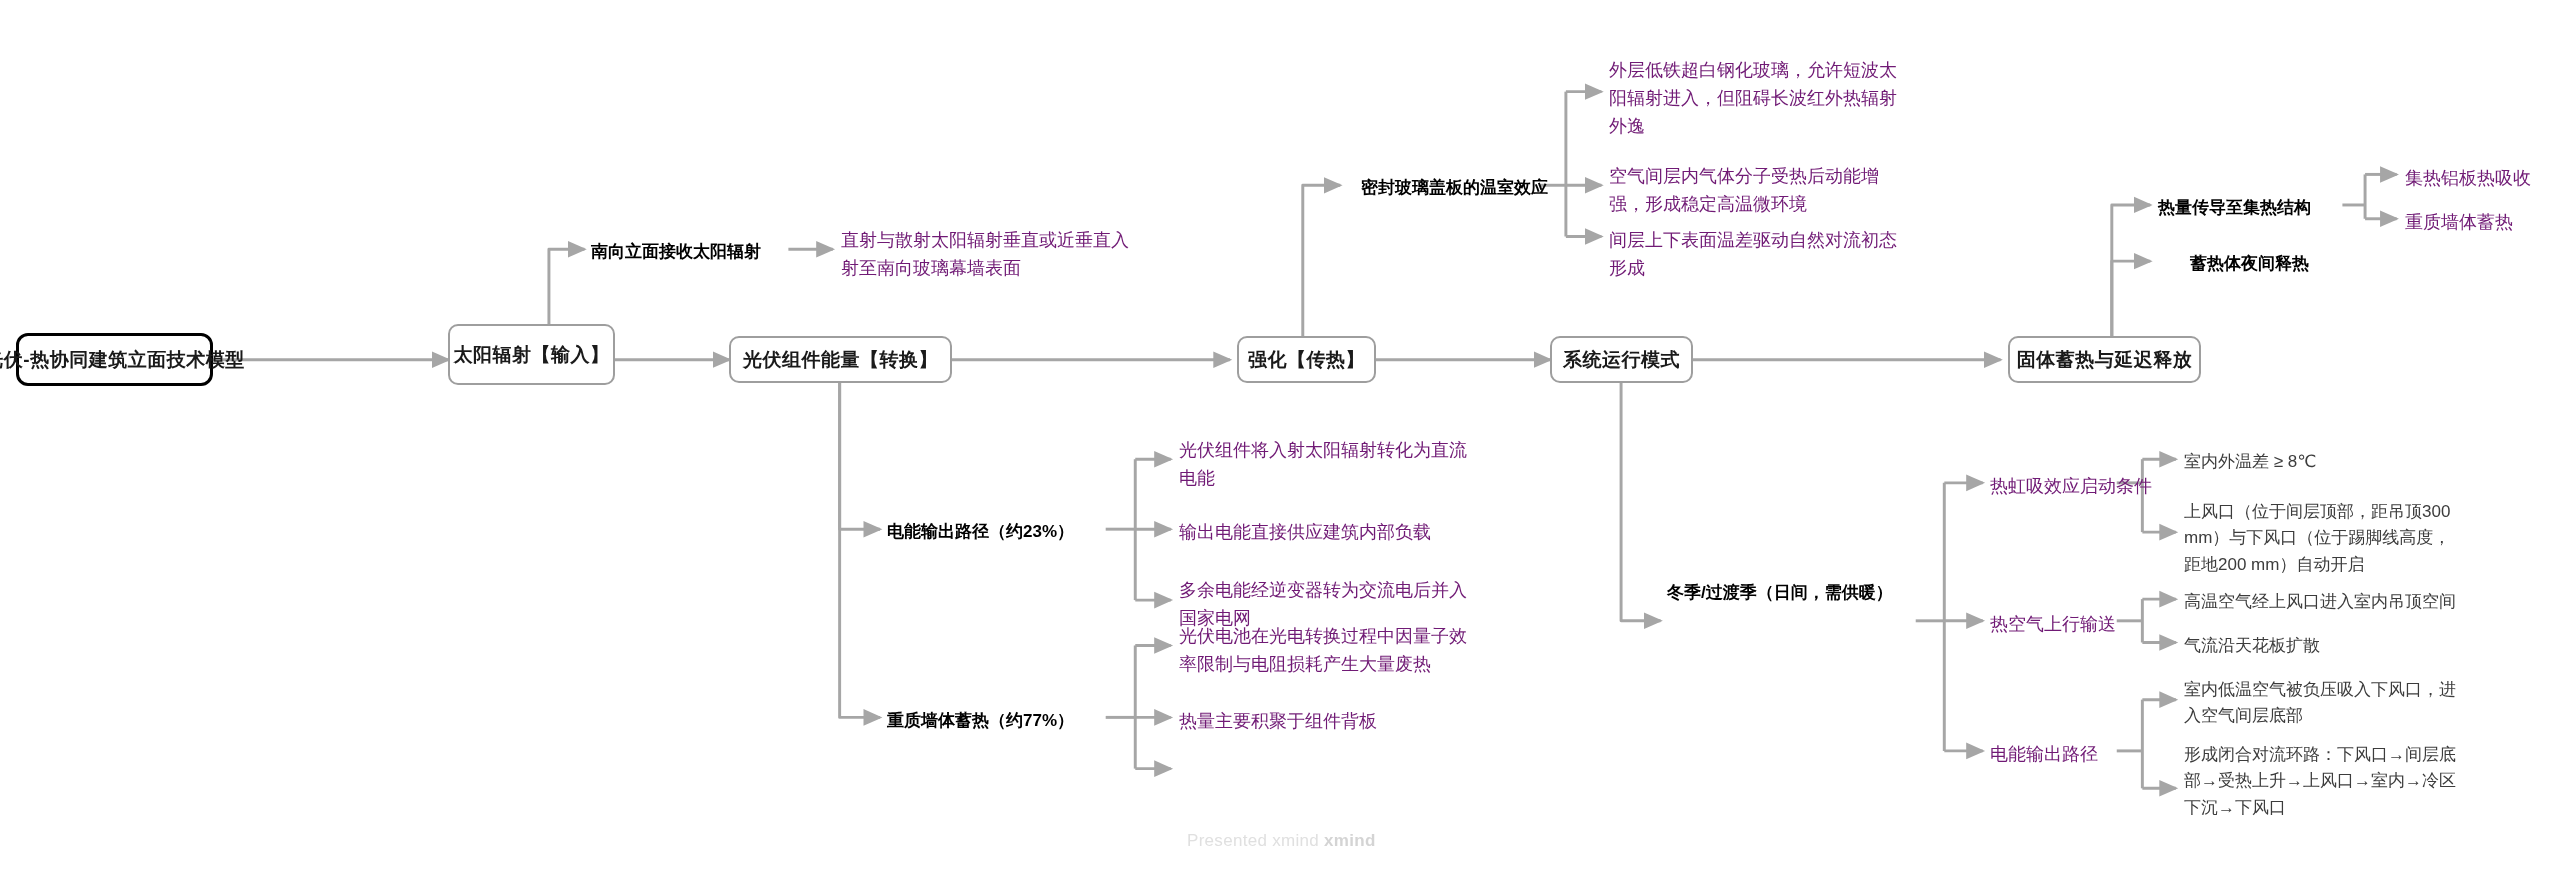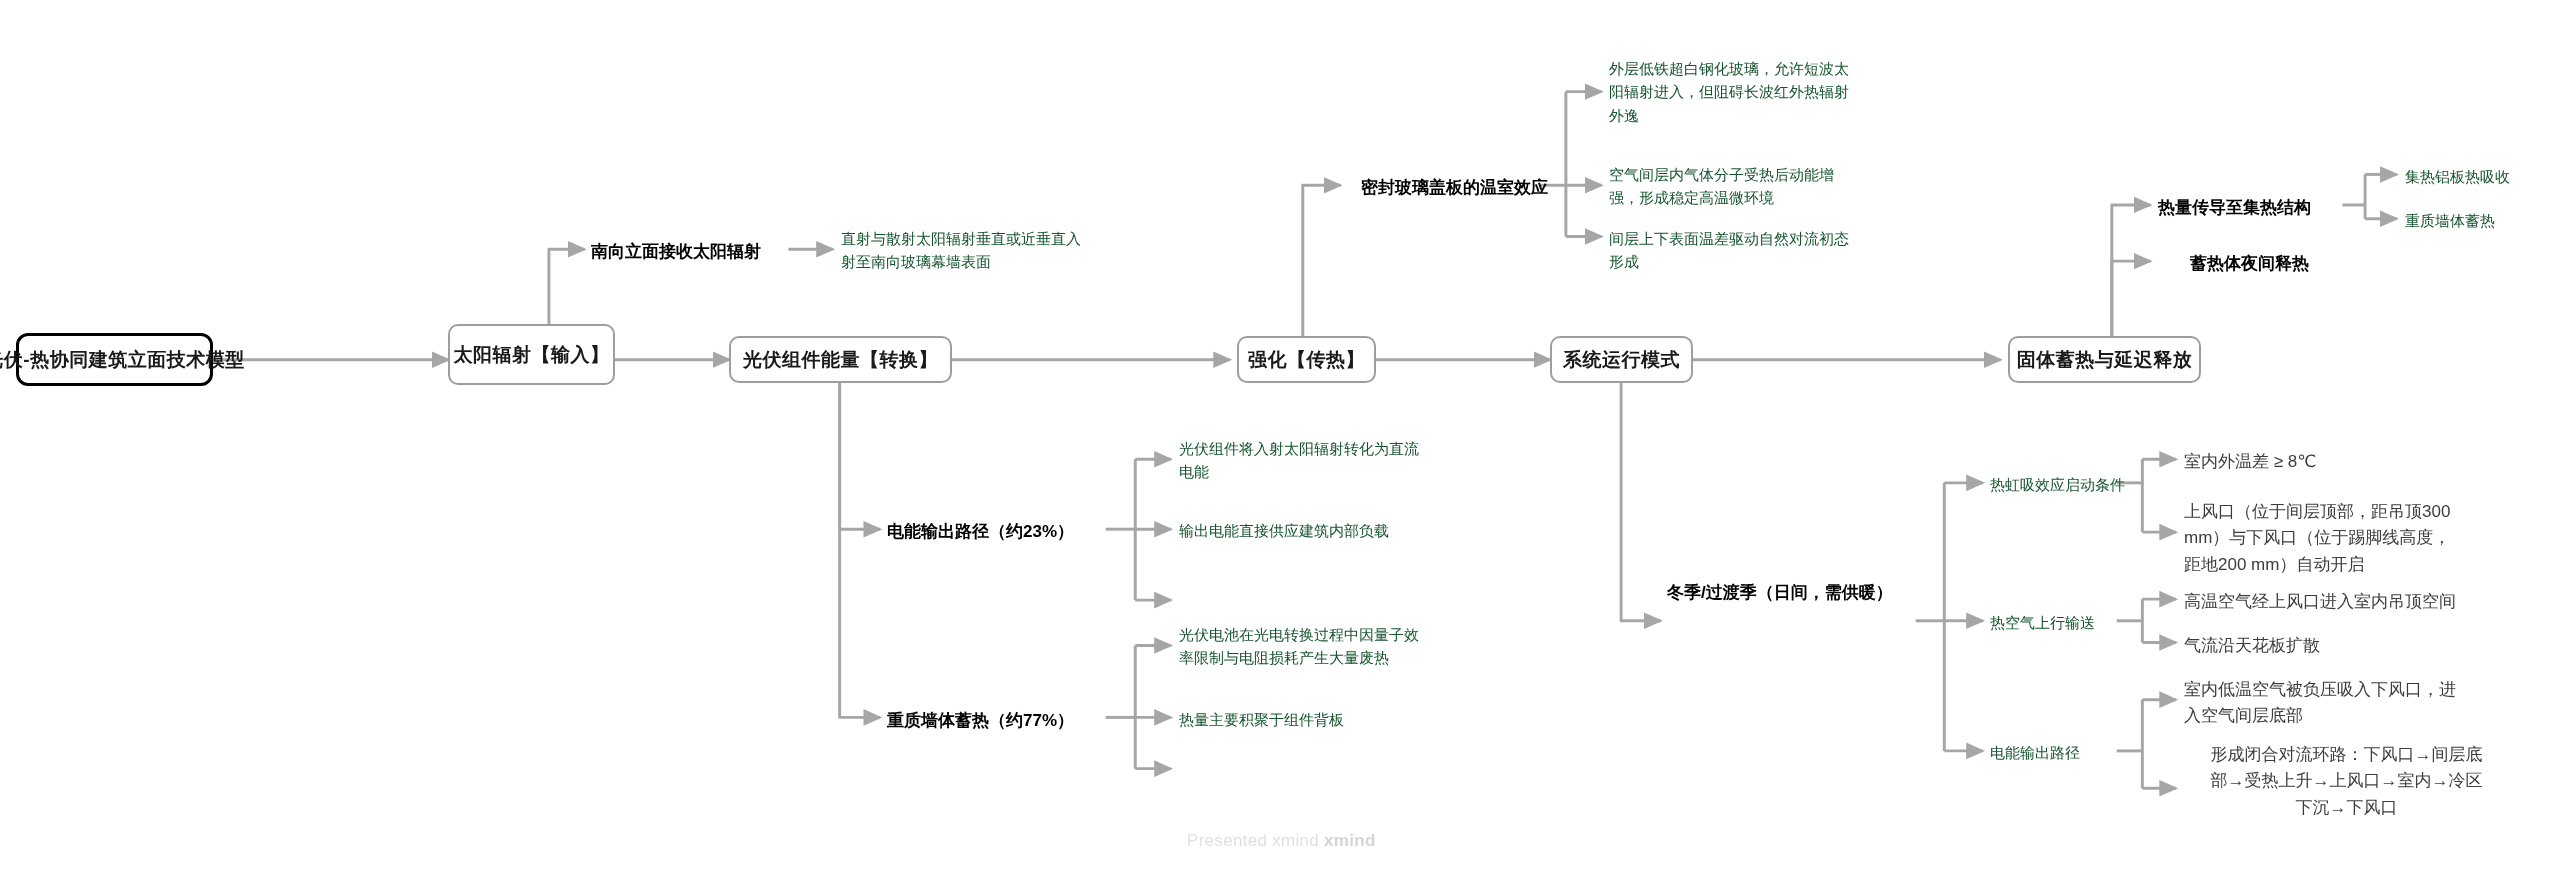--- a/index.html
+++ b/index.html
@@ -52,21 +52,21 @@
   
   .label {
     position: absolute;
     box-sizing: border-box;
     font-size: 17px;
     line-height: 1.55;
     color: #3c3c3c;
     white-space: pre-wrap;
   }
   .label.l2 { font-weight: bold; font-size: 17px; color: #000000; }
-  .label.l3 { font-weight: normal; font-size: 15px; color: #14532d; }
+  .label.l3 { font-weight: normal; font-size: 18px; color: #701a75; }
   .label.l4 { font-weight: normal; font-size: 17px; color: #3c3c3c; }
   .watermark {
     position: absolute;
     font-size: 17px;
     color: #e0e0e0;
     letter-spacing: 0.3px;
     white-space: nowrap;
   }
   .watermark b { color: #d4d4d4; }
 </style>
@@ -180,20 +180,22 @@
   <div class="label l2" style="left:591px; top:239px; width:207px;">南向立面接收太阳辐射</div>
 
   <div class="label l3" style="left:841px; top:227px; width:305px;">直射与散射太阳辐射垂直或近垂直入
 射至南向玻璃幕墙表面</div>
 
   <div class="label l2" style="left:887px; top:519px; width:237px;">电能输出路径（约23%）</div>
 
   <div class="label l3" style="left:1179px; top:437px; width:315px;">光伏组件将入射太阳辐射转化为直流
 电能</div>
   <div class="label l3" style="left:1179px; top:519px; width:315px;">输出电能直接供应建筑内部负载</div>
+  <div class="label l3" style="left:1179px; top:577px; width:315px;">多余电能经逆变器转为交流电后并入
+国家电网</div>
 
   <div class="label l2" style="left:887px; top:708px; width:237px;">重质墙体蓄热（约77%）</div>
 
   <div class="label l3" style="left:1179px; top:623px; width:315px;">光伏电池在光电转换过程中因量子效
 率限制与电阻损耗产生大量废热</div>
   <div class="label l3" style="left:1179px; top:708px; width:315px;">热量主要积聚于组件背板</div>
 
   <div class="label l2" style="left:1361px; top:175px; width:197px;">密封玻璃盖板的温室效应</div>
 
   <div class="label l3" style="left:1609px; top:57px; width:325px;">外层低铁超白钢化玻璃，允许短波太
@@ -212,21 +214,21 @@
 mm）与下风口（位于踢脚线高度，
 距地200 mm）自动开启</div>
 
   <div class="label l3" style="left:1990px; top:611px; width:187px;">热空气上行输送</div>
   <div class="label l4" style="left:2184px; top:589px; width:335px;">高温空气经上风口进入室内吊顶空间</div>
   <div class="label l4" style="left:2184px; top:633px; width:335px;">气流沿天花板扩散</div>
 
   <div class="label l3" style="left:1990px; top:741px; width:187px;">电能输出路径</div>
   <div class="label l4" style="left:2184px; top:677px; width:325px;">室内低温空气被负压吸入下风口，进
 入空气间层底部</div>
-  <div class="label l4" style="left:2184px; top:742px; width:325px;text-align:center;">形成闭合对流环路：下风口→间层底
+  <div class="label l4" style="left:2184px; top:742px; width:325px;">形成闭合对流环路：下风口→间层底
 部→受热上升→上风口→室内→冷区
 下沉→下风口</div>
 
   <div class="label l2" style="left:2158px; top:195px; width:197px;">热量传导至集热结构</div>
   <div class="label l3" style="left:2405px; top:165px; width:187px;">集热铝板热吸收</div>
   <div class="label l3" style="left:2405px; top:209px; width:187px;">重质墙体蓄热</div>
 
   <div class="label l2" style="left:2158px; top:251px; width:197px;margin-left:32px;">蓄热体夜间释热</div>
 
   <div class="watermark" style="left:1187px; top:831px;">

